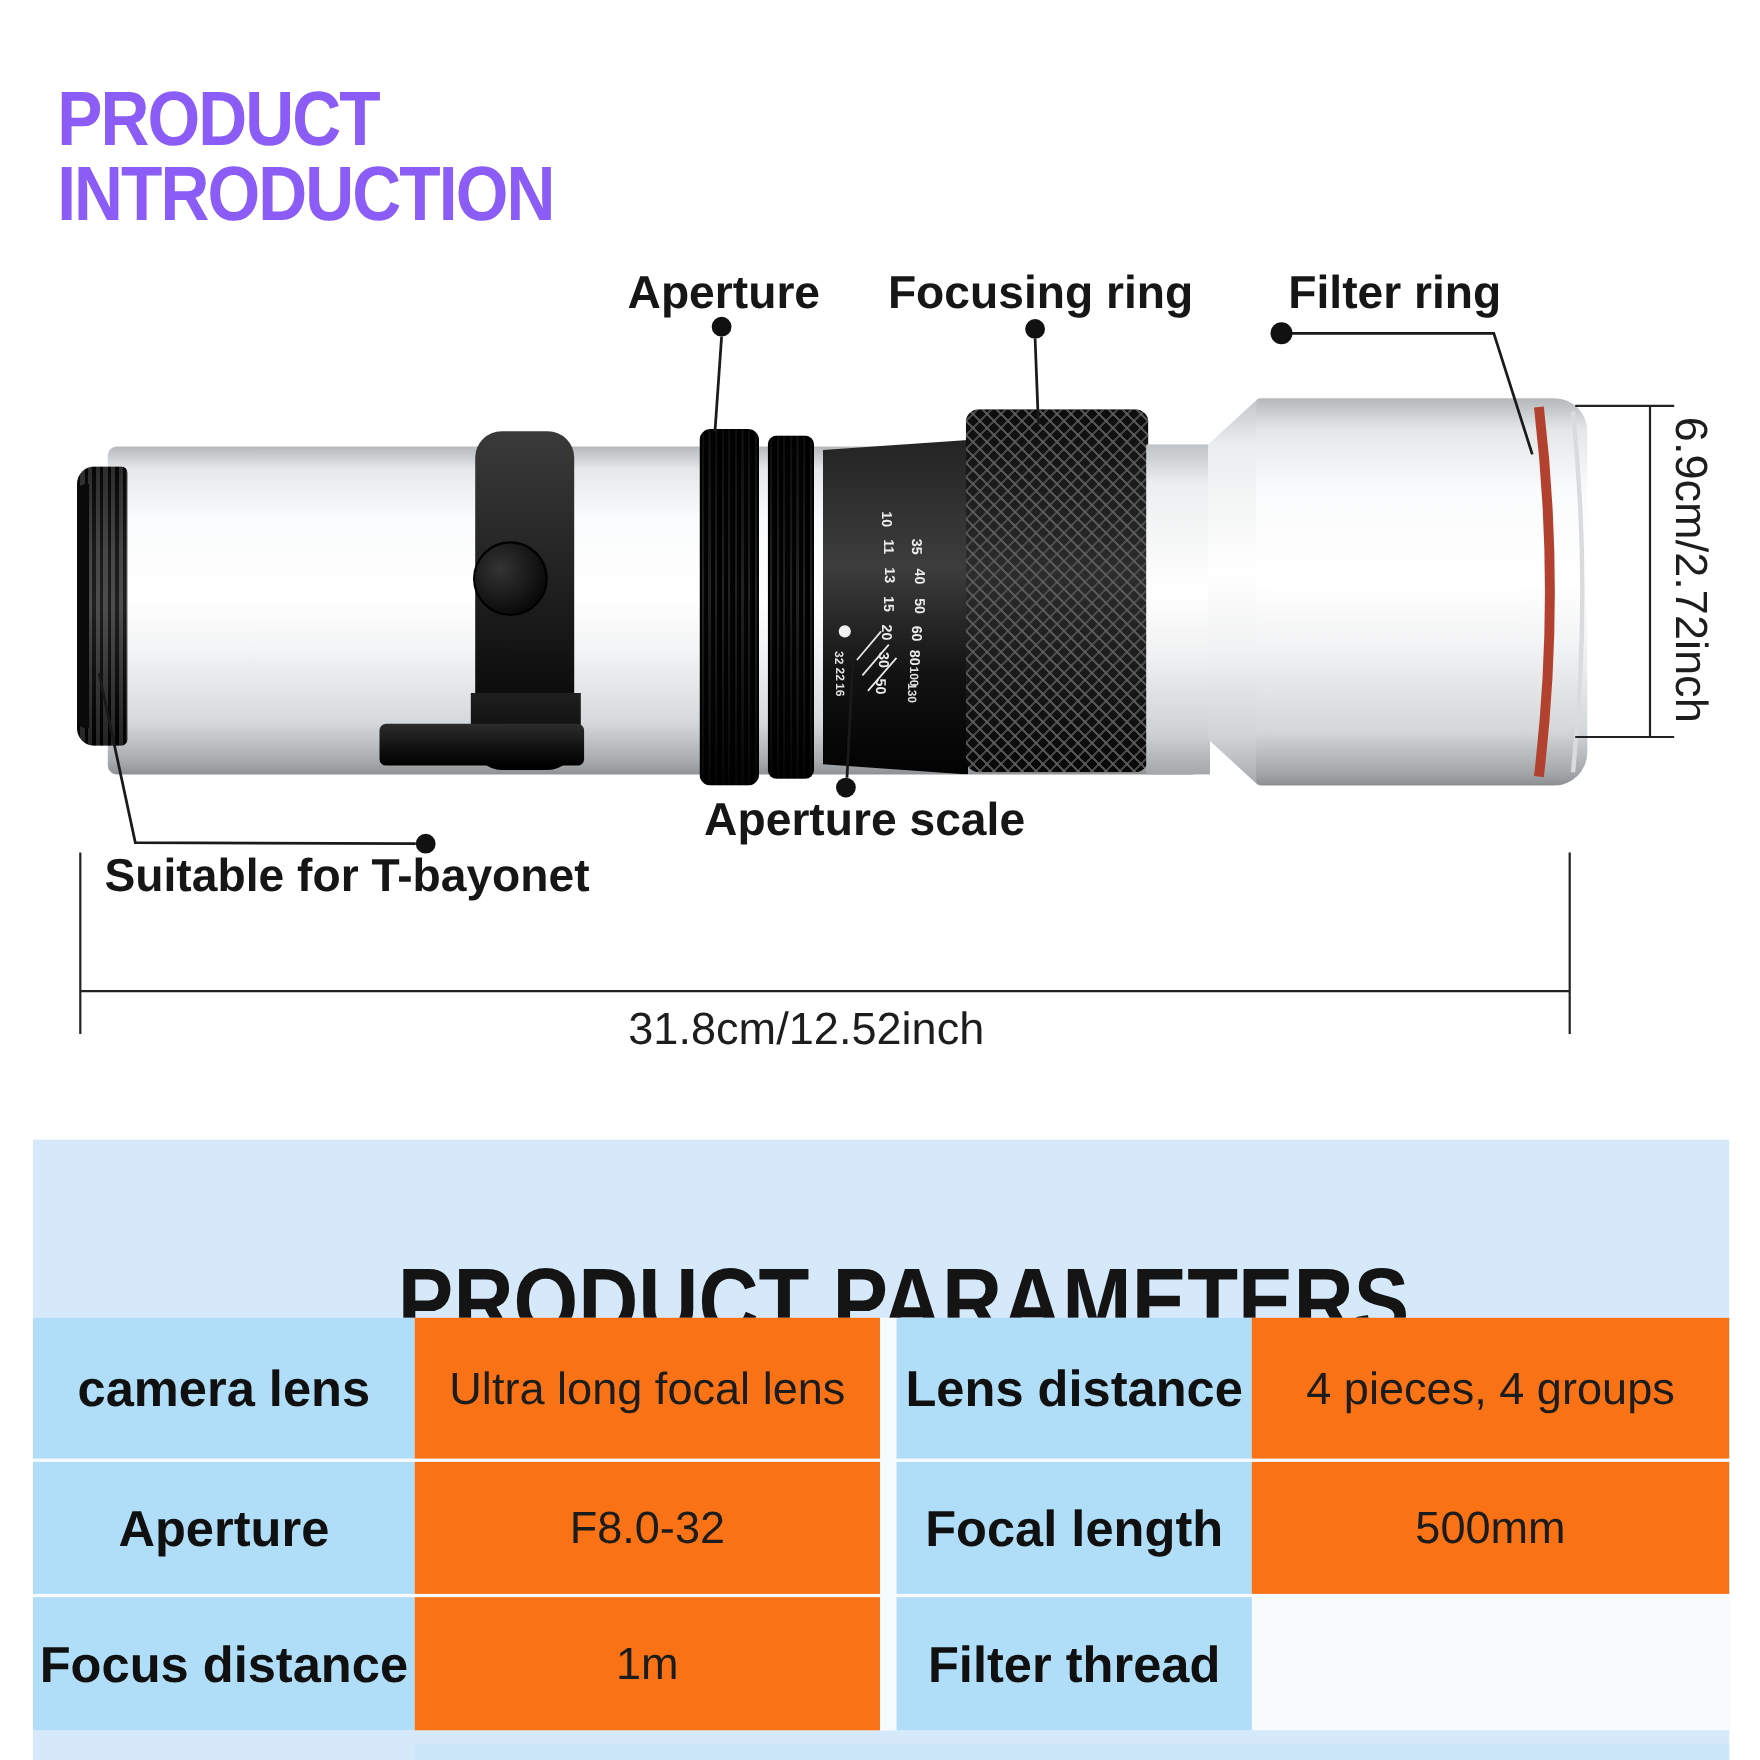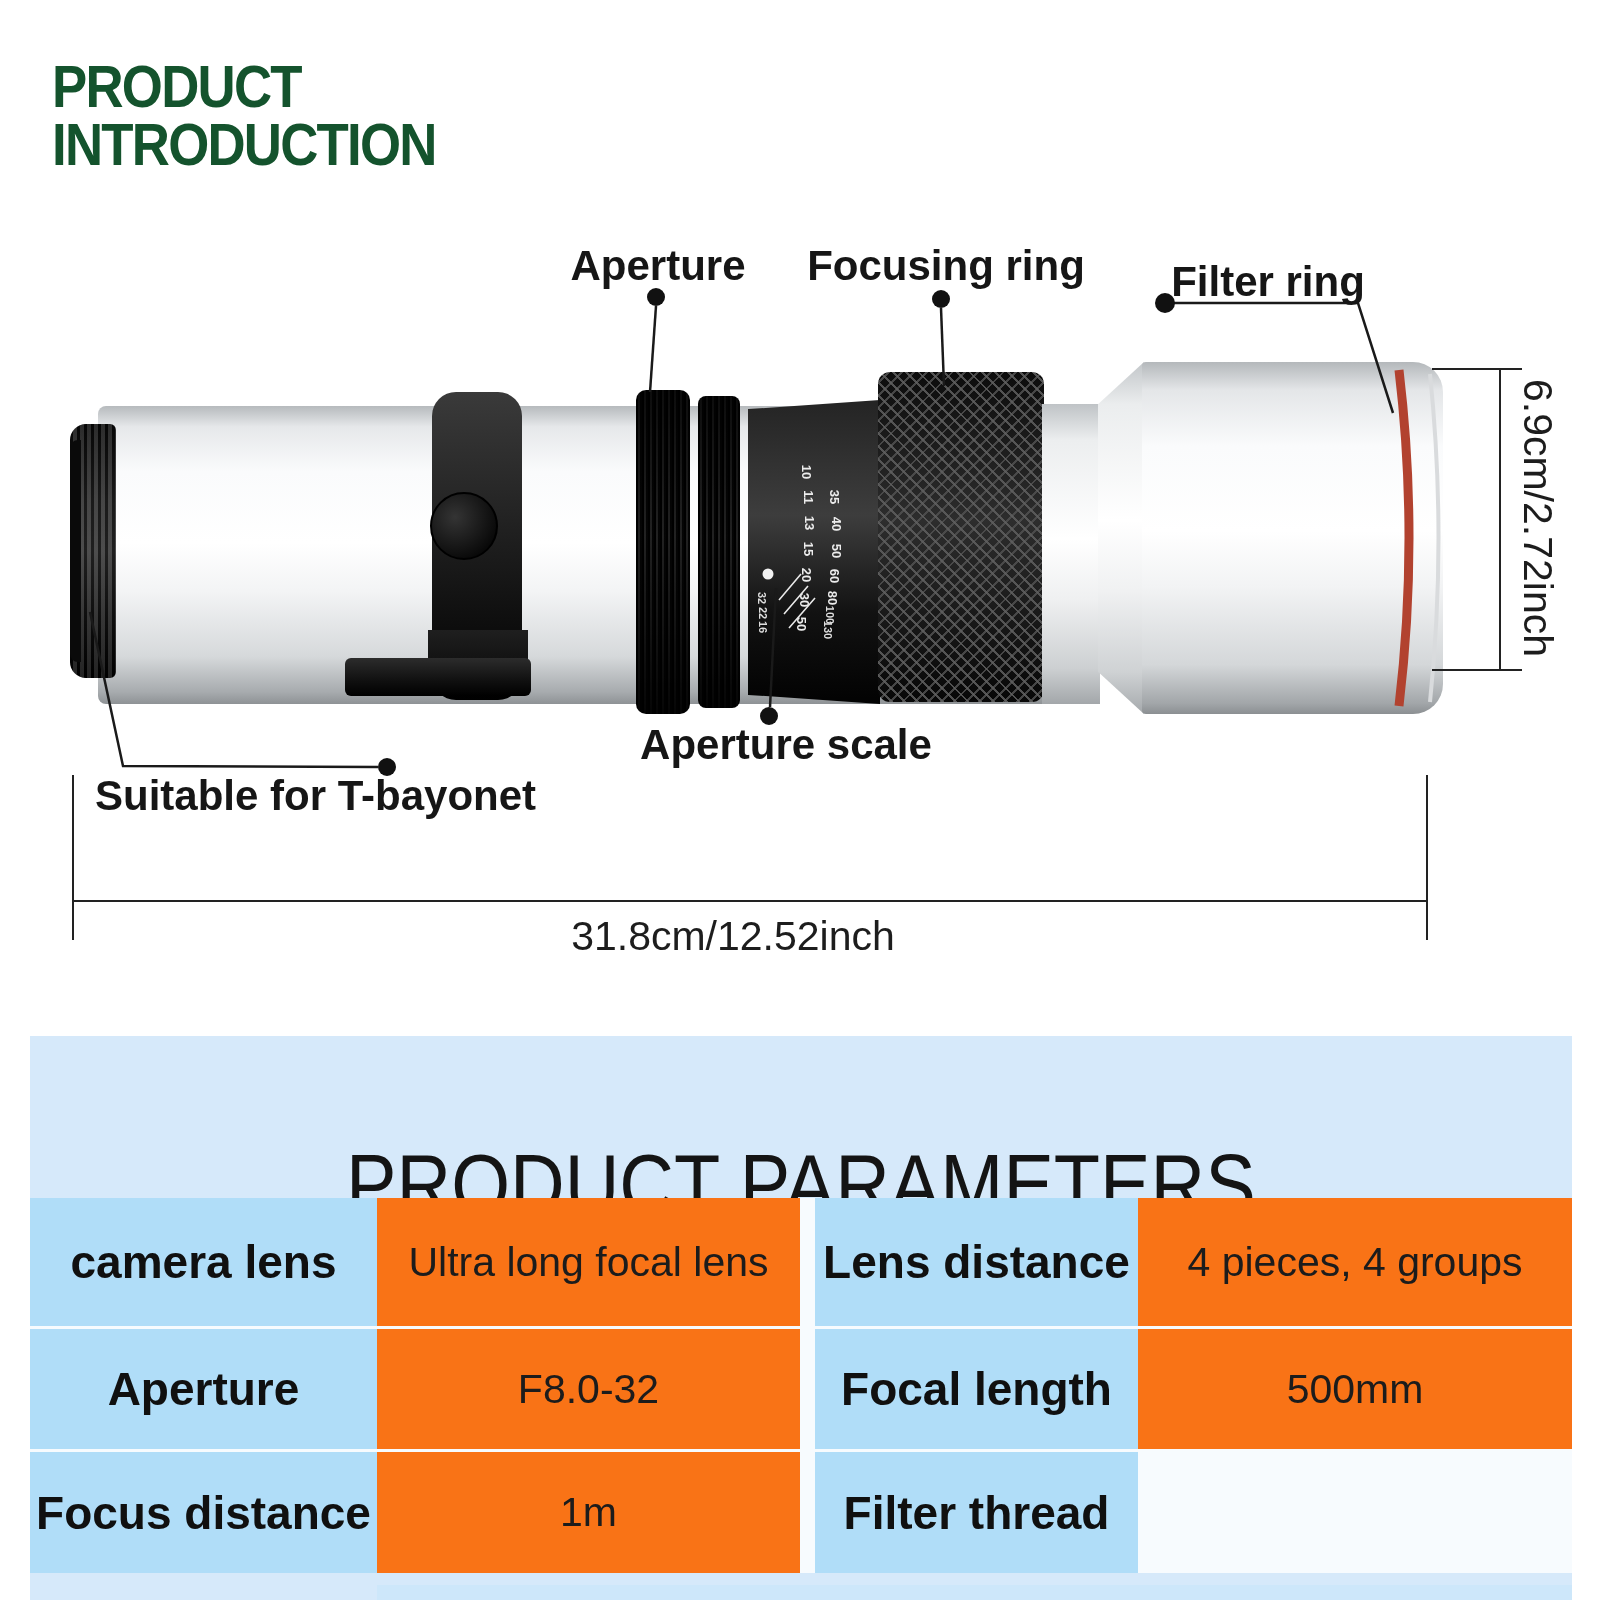--- a/index.html
+++ b/index.html
@@ -1,21 +1,21 @@
 <!DOCTYPE html>
 <html><head>
 <meta charset="utf-8">
 <style>
   html,body{margin:0;padding:0;background:#ffffff;}
   .stage{position:relative;width:1600px;height:1600px;background:#ffffff;overflow:hidden;
          font-family:"Liberation Sans",sans-serif;color:#111;}
 
   
-  .main-title{position:absolute;left:52px;top:18px;font-weight:bold;font-size:60px;
-              line-height:.97;letter-spacing:-2px;color:#14532d;}
+  .main-title{position:absolute;left:52px;top:28px;font-weight:bold;font-size:70px;
+              line-height:.97;letter-spacing:-2px;color:#8b5cf6;}
   .main-title .line{display:block;transform:scaleX(.88);transform-origin:left center;white-space:nowrap;}
 
   
   .diagram{position:absolute;inset:0;}
   .part{position:absolute;}
   .barrel-mid{left:98px;top:406px;width:994px;height:298px;border-radius:8px;
     background:linear-gradient(180deg,#b6babd 0%,#e6e8ea 7%,#fafbfc 22%,#ffffff 46%,#f3f4f5 62%,#d6d9db 84%,#a7abae 96%,#8e9295 100%);}
   .rear-mount{left:70px;top:424px;width:46px;height:254px;border-radius:16px 6px 6px 16px;
     background:repeating-linear-gradient(90deg,rgba(0,0,0,.55) 0 3px,rgba(90,90,90,.4) 3px 7px),
                linear-gradient(180deg,#0d0d0d,#383838 30%,#454545 50%,#1a1a1a 80%,#000);}
@@ -58,21 +58,21 @@
   .callout.left-align{transform:translate(0,-50%);}
   .dim-text{position:absolute;font-size:41px;color:#1d1d1d;white-space:nowrap;}
   .dim-length{left:733px;top:936px;transform:translate(-50%,-50%);}
   .dim-diameter{left:1537px;top:518px;transform:translate(-50%,-50%) rotate(90deg);}
 
   svg.overlay{position:absolute;left:0;top:0;pointer-events:none;}
 
   
   .params-panel{position:absolute;left:30px;top:1036px;width:1542px;height:564px;background:#d6e9fa;}
   .params-title{position:absolute;left:0;top:28px;width:100%;text-align:center;
-                font-size:86px;font-weight:normal;color:#141414;letter-spacing:0;}
+                font-size:86px;font-weight:bold;color:#141414;letter-spacing:0;padding-left:20px;}
   .params-title span{display:inline-block;transform:scaleX(.88);white-space:nowrap;}
   .params-grid{position:absolute;left:0;top:162px;width:1542px;
                display:grid;grid-template-columns:347px 423px 15px 323px 434px;
                grid-template-rows:128px 120px 121px;row-gap:3px;background:#f7fbfe;}
   .cell{display:flex;align-items:center;justify-content:center;text-align:center;}
   .cell.lab{background:#b0ddf8;font-weight:bold;font-size:46px;color:#101010;}
   .cell.val{background:#f97316;font-size:41px;color:#1c1c1c;}
   .cell.gapcol{background:#f7fbfe;}
   .bottom-strip{position:absolute;left:347px;top:549px;width:1195px;height:15px;background:#cde7fa;}
 </style>
@@ -158,21 +158,21 @@
 
       <g stroke="#222" stroke-width="2">
         <line x1="1432" y1="369" x2="1522" y2="369"></line>
         <line x1="1432" y1="670" x2="1522" y2="670"></line>
         <line x1="1500" y1="369" x2="1500" y2="670"></line>
       </g>
     </svg>
 
     <span class="callout" style="left:658px;top:266px">Aperture</span>
     <span class="callout" style="left:946px;top:266px">Focusing ring</span>
-    <span class="callout" style="left:1268px;top:282px">Filter ring</span>
+    <span class="callout" style="left:1268px;top:266px">Filter ring</span>
     <span class="callout left-align" style="left:95px;top:796px">Suitable for T-bayonet</span>
     <span class="callout" style="left:786px;top:745px">Aperture scale</span>
 
     <span class="dim-text dim-length">31.8cm/12.52inch</span>
     <span class="dim-text dim-diameter">6.9cm/2.72inch</span>
   </div>
 
   <section class="params-panel">
     <h2 class="params-title">
       <span>PRODUCT PARAMETERS</span>

